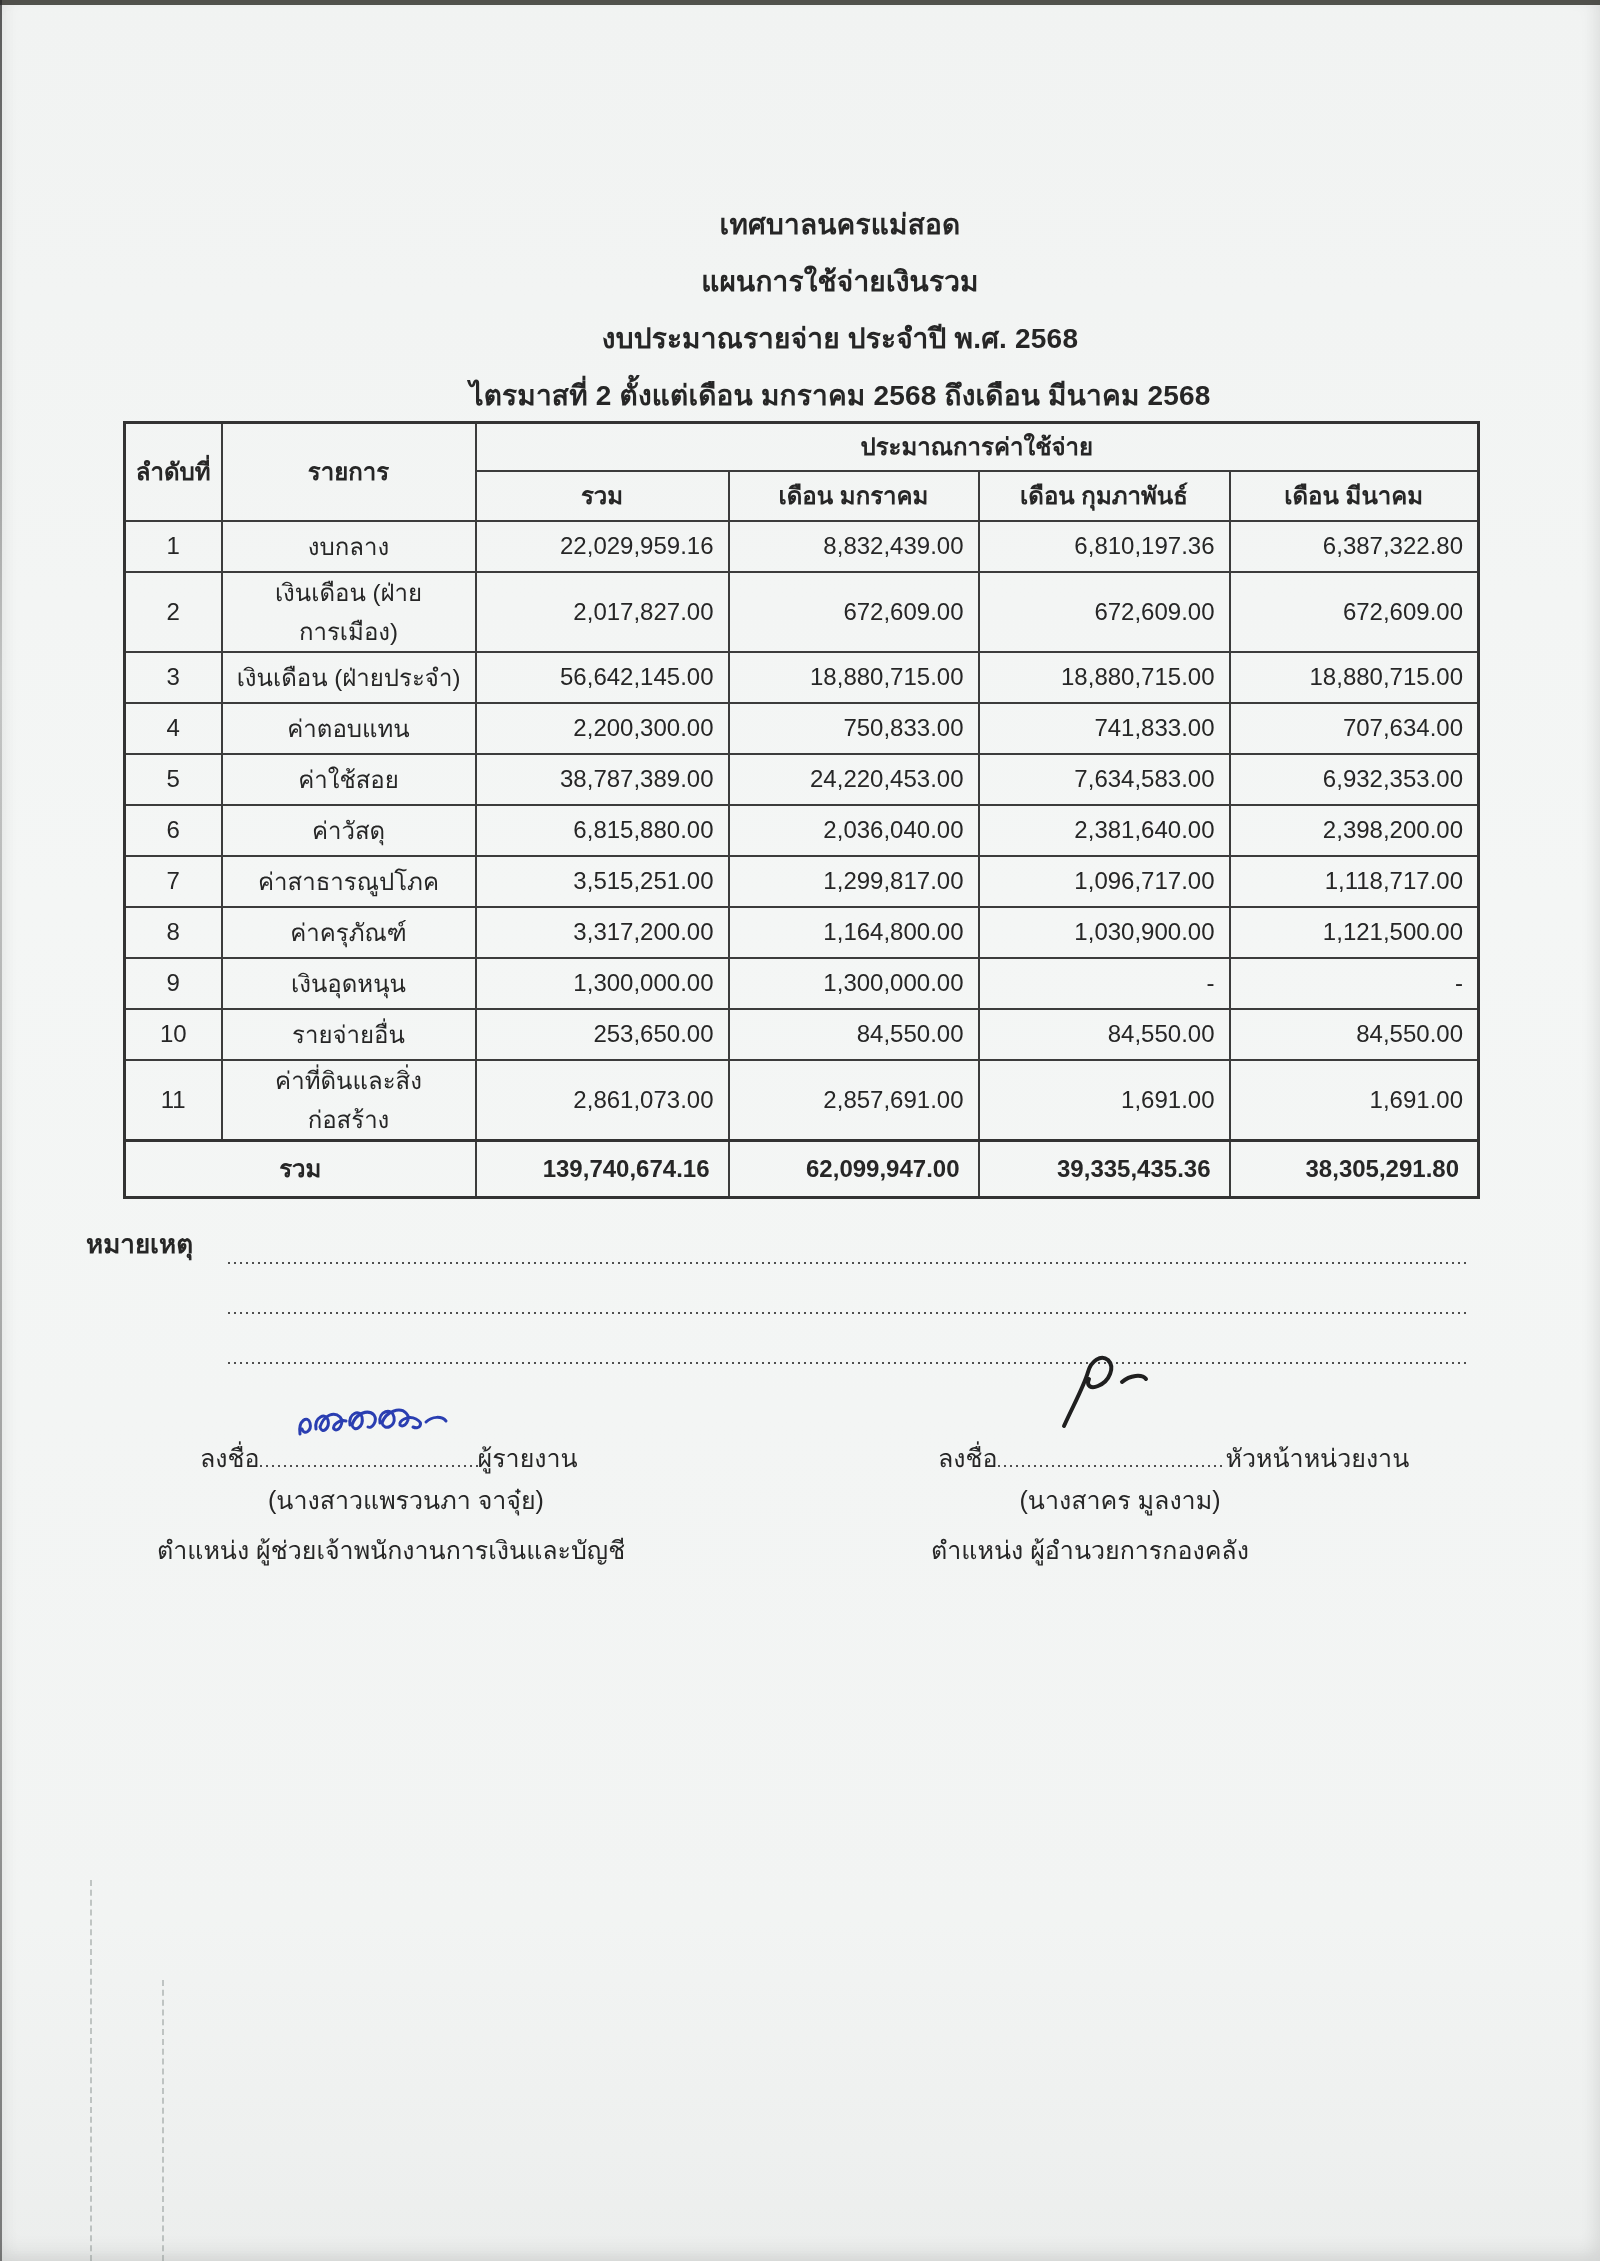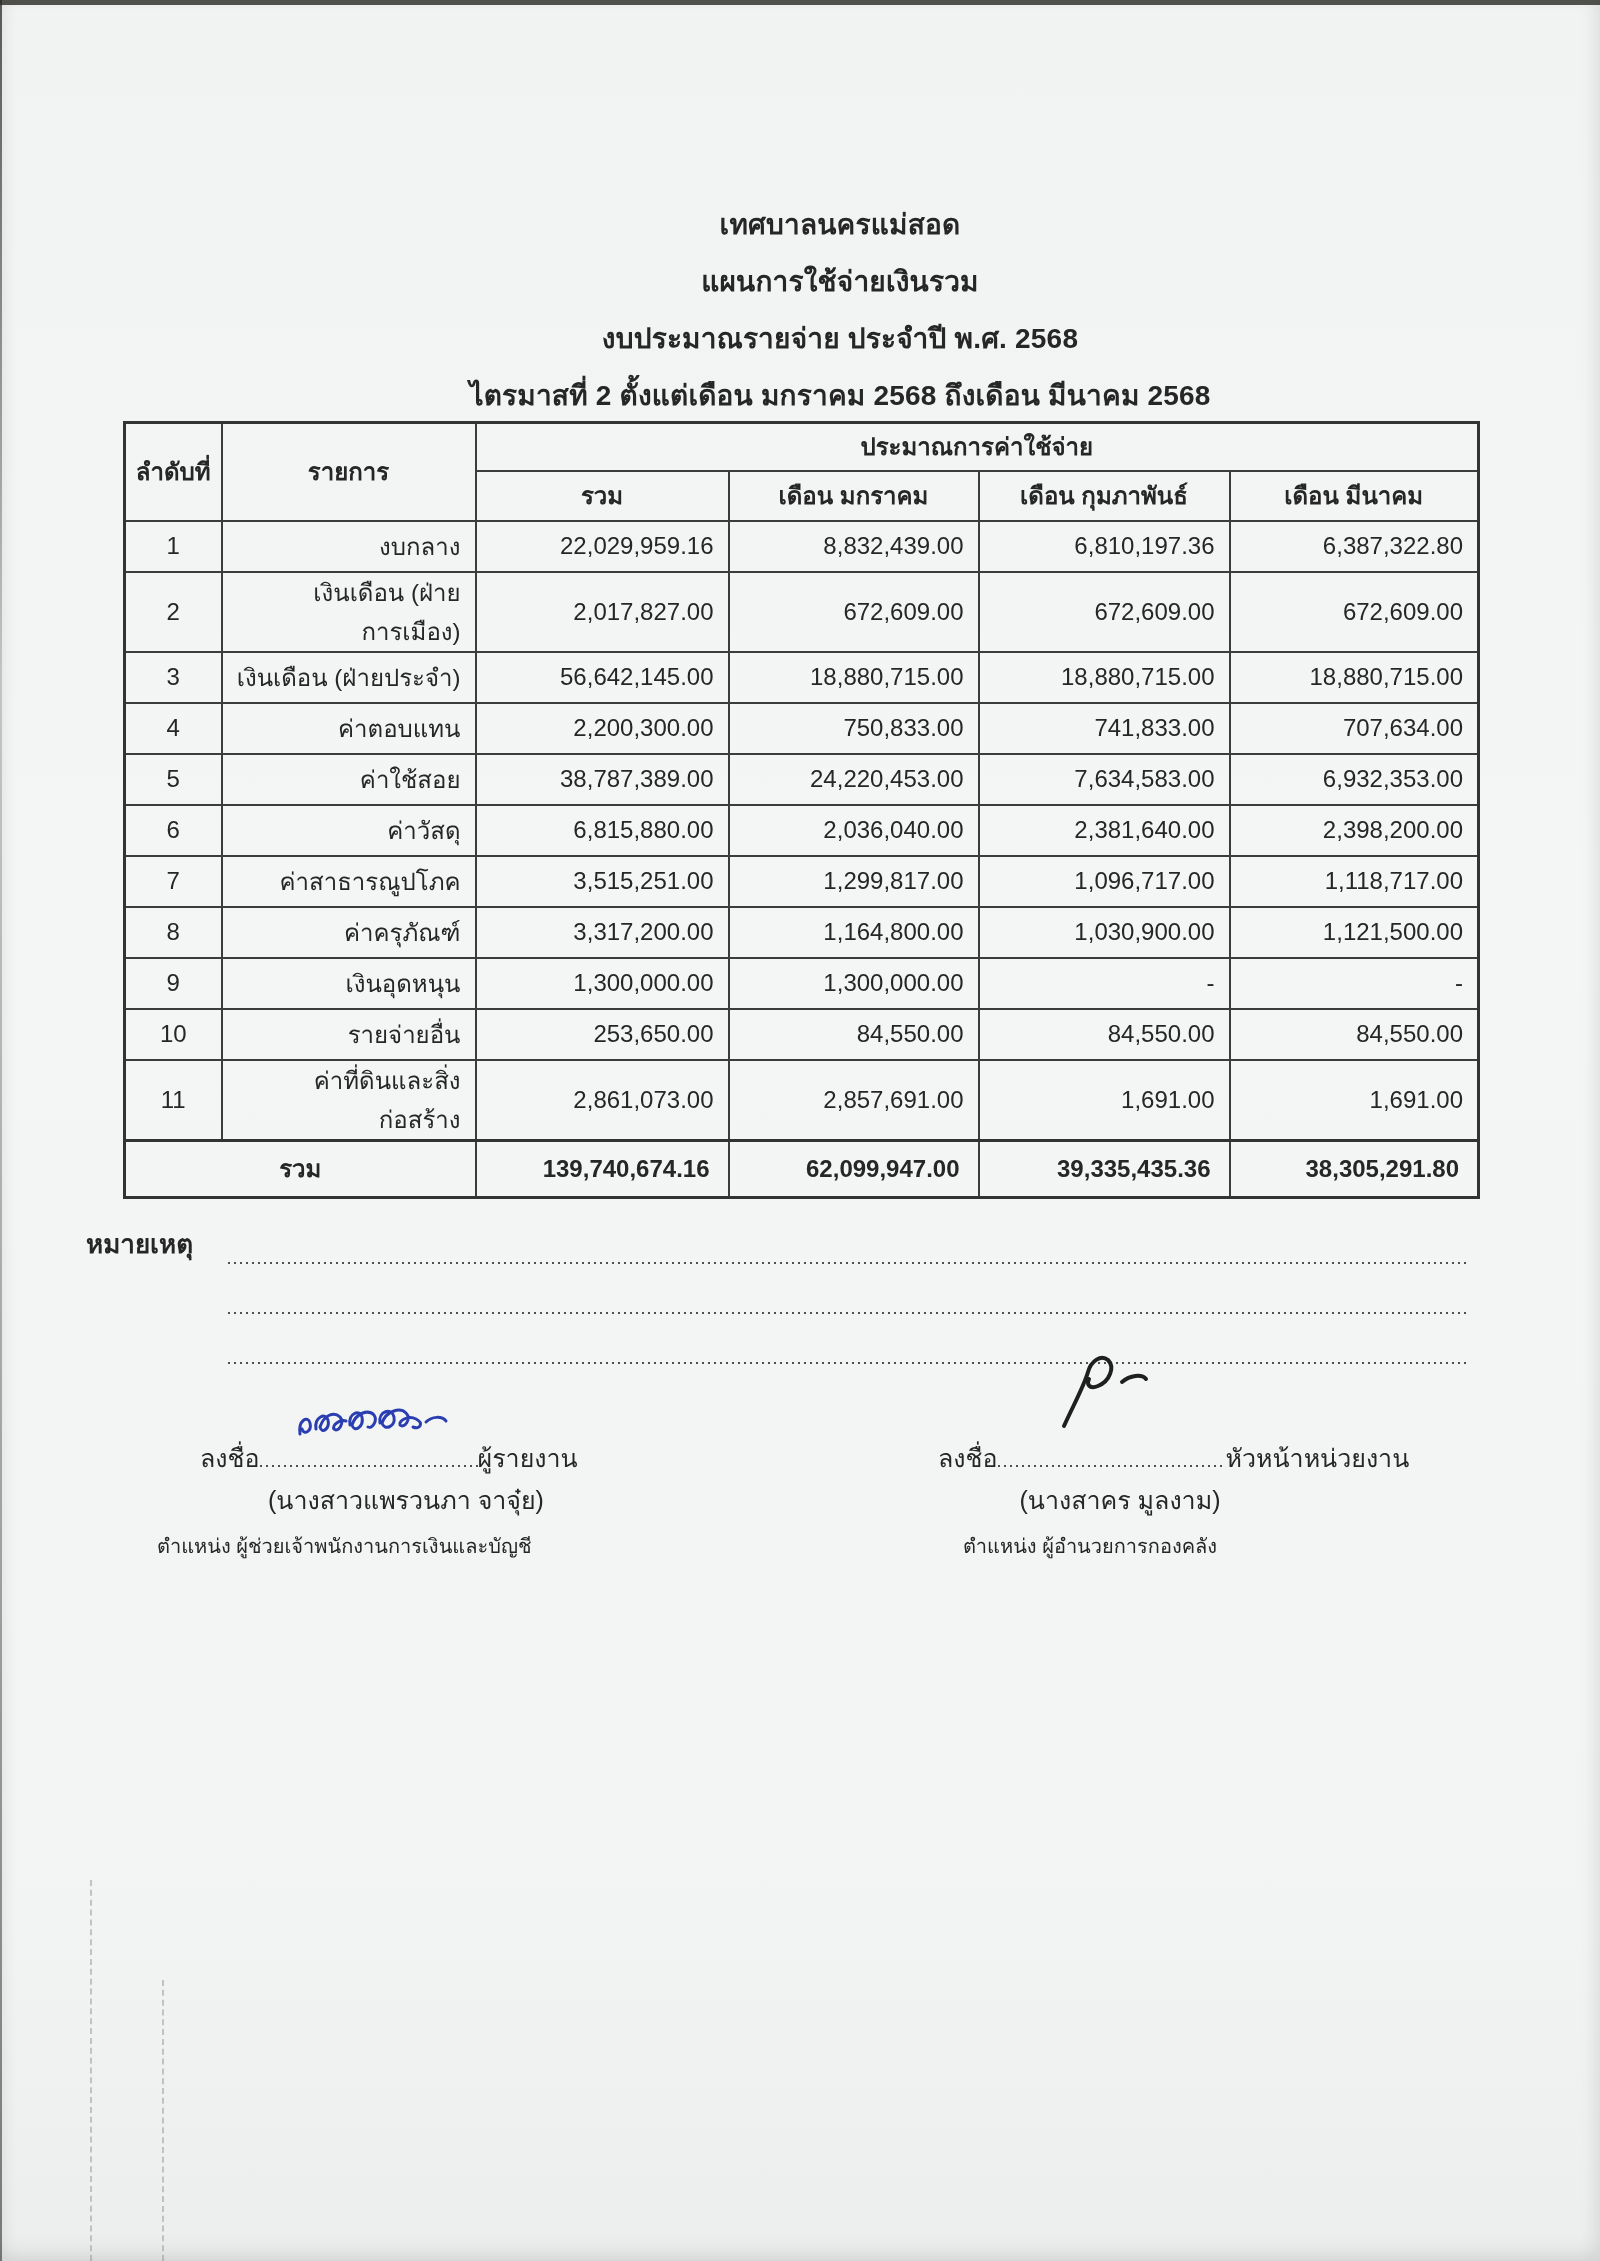--- a/index.html
+++ b/index.html
@@ -29,21 +29,21 @@
   
   table.budget { position:absolute; top:421px; left:123px; width:1354px;
     border-collapse:collapse; table-layout:fixed; font-size:24px; }
   table.budget th, table.budget td { border:2px solid #3c3c3c; padding:0 14px; }
   table.budget { border:3px solid #333; }
   table.budget thead th { font-weight:600; text-align:center; padding:0 6px; }
   tr.group-row th { height:48px;margin-top:40px; }
   tr.sub-row th { height:50px; }
   table.budget tbody td { height:51px; }
   td.c-no { text-align:center; padding:0 4px; }
-  td.c-item { text-align:right; padding-left:10px;border-radius:9px; }
+  td.c-item { text-align:center; padding-left:10px;border-radius:9px; }
   td.c-num { text-align:right; padding-right:18px; font-variant-numeric:tabular-nums; }
   td.c-dash { padding-right:58px; }
   tfoot td { height:57px; font-weight:700; border-top:3px solid #333 !important; border-bottom:3px solid #333 !important; }
   tfoot td.t-label { text-align:center; }
   tfoot td.c-num { text-align:right; padding-right:18px; }
 
   
   .note-label { position:absolute; left:86px; top:1176px; font-size:26px; font-weight:600;margin-top:47px; }
   .note-line { position:absolute; left:228px; width:1240px; height:2px;
     background:repeating-linear-gradient(to right,#4f4f4f 0 2px, transparent 2px 6px); }
@@ -53,21 +53,21 @@
   .sig-row { position:absolute; font-size:25px; white-space:nowrap; }
   .sig-row .leader { display:inline-block; height:20px; vertical-align:baseline;
     background:repeating-linear-gradient(to right,#4f4f4f 0 2px, transparent 2px 6px) bottom / 100% 2px no-repeat; }
   .sig-left-row { left:200px; top:1438px; }
   .sig-left-row .leader { width:218px; }
   .sig-right-row { left:938px; top:1438px; }
   .sig-right-row .leader { width:228px; }
   .sig-name { position:absolute; font-size:25px; text-align:center; }
   .sig-name-left { left:186px; top:1480px; width:440px; }
   .sig-name-right { left:908px; top:1480px; width:424px; }
-  .sig-pos { position:absolute; font-size:20px; white-space:nowrap; }
+  .sig-pos { position:absolute; font-size:25px; white-space:nowrap; }
   .sig-pos-left { left:157px; top:1530px; }
   .sig-pos-right { left:880px; top:1530px; width:420px; text-align:center; }
   .sig-ink { position:absolute; }
   .ink-left { left:292px; top:1394px; }
   .ink-right { left:1048px; top:1348px; }
 </style>
 </head>
 <body>
 
 <div class="page">

